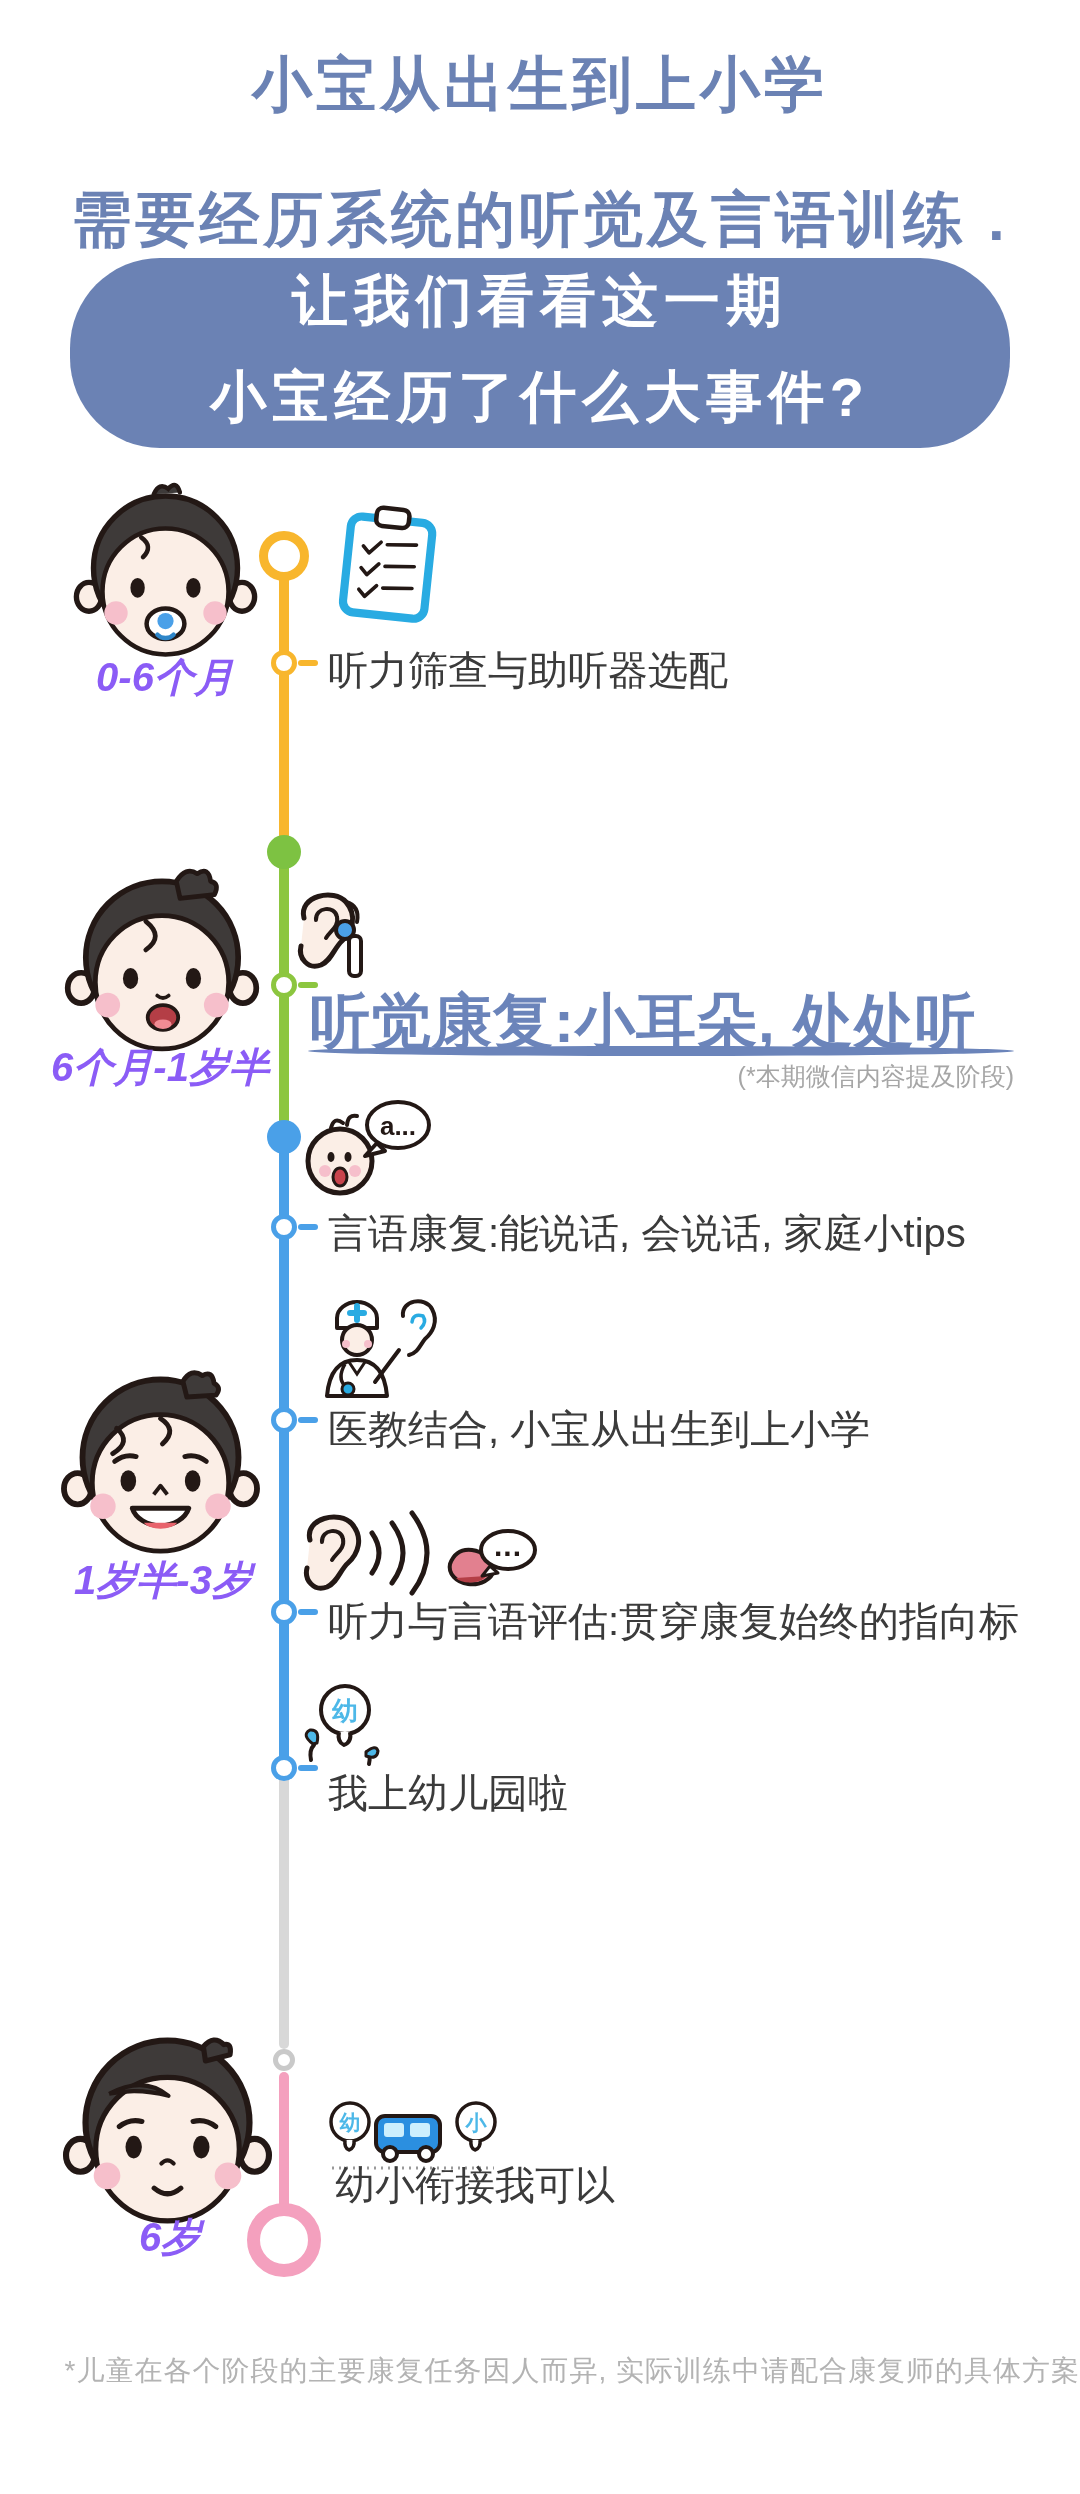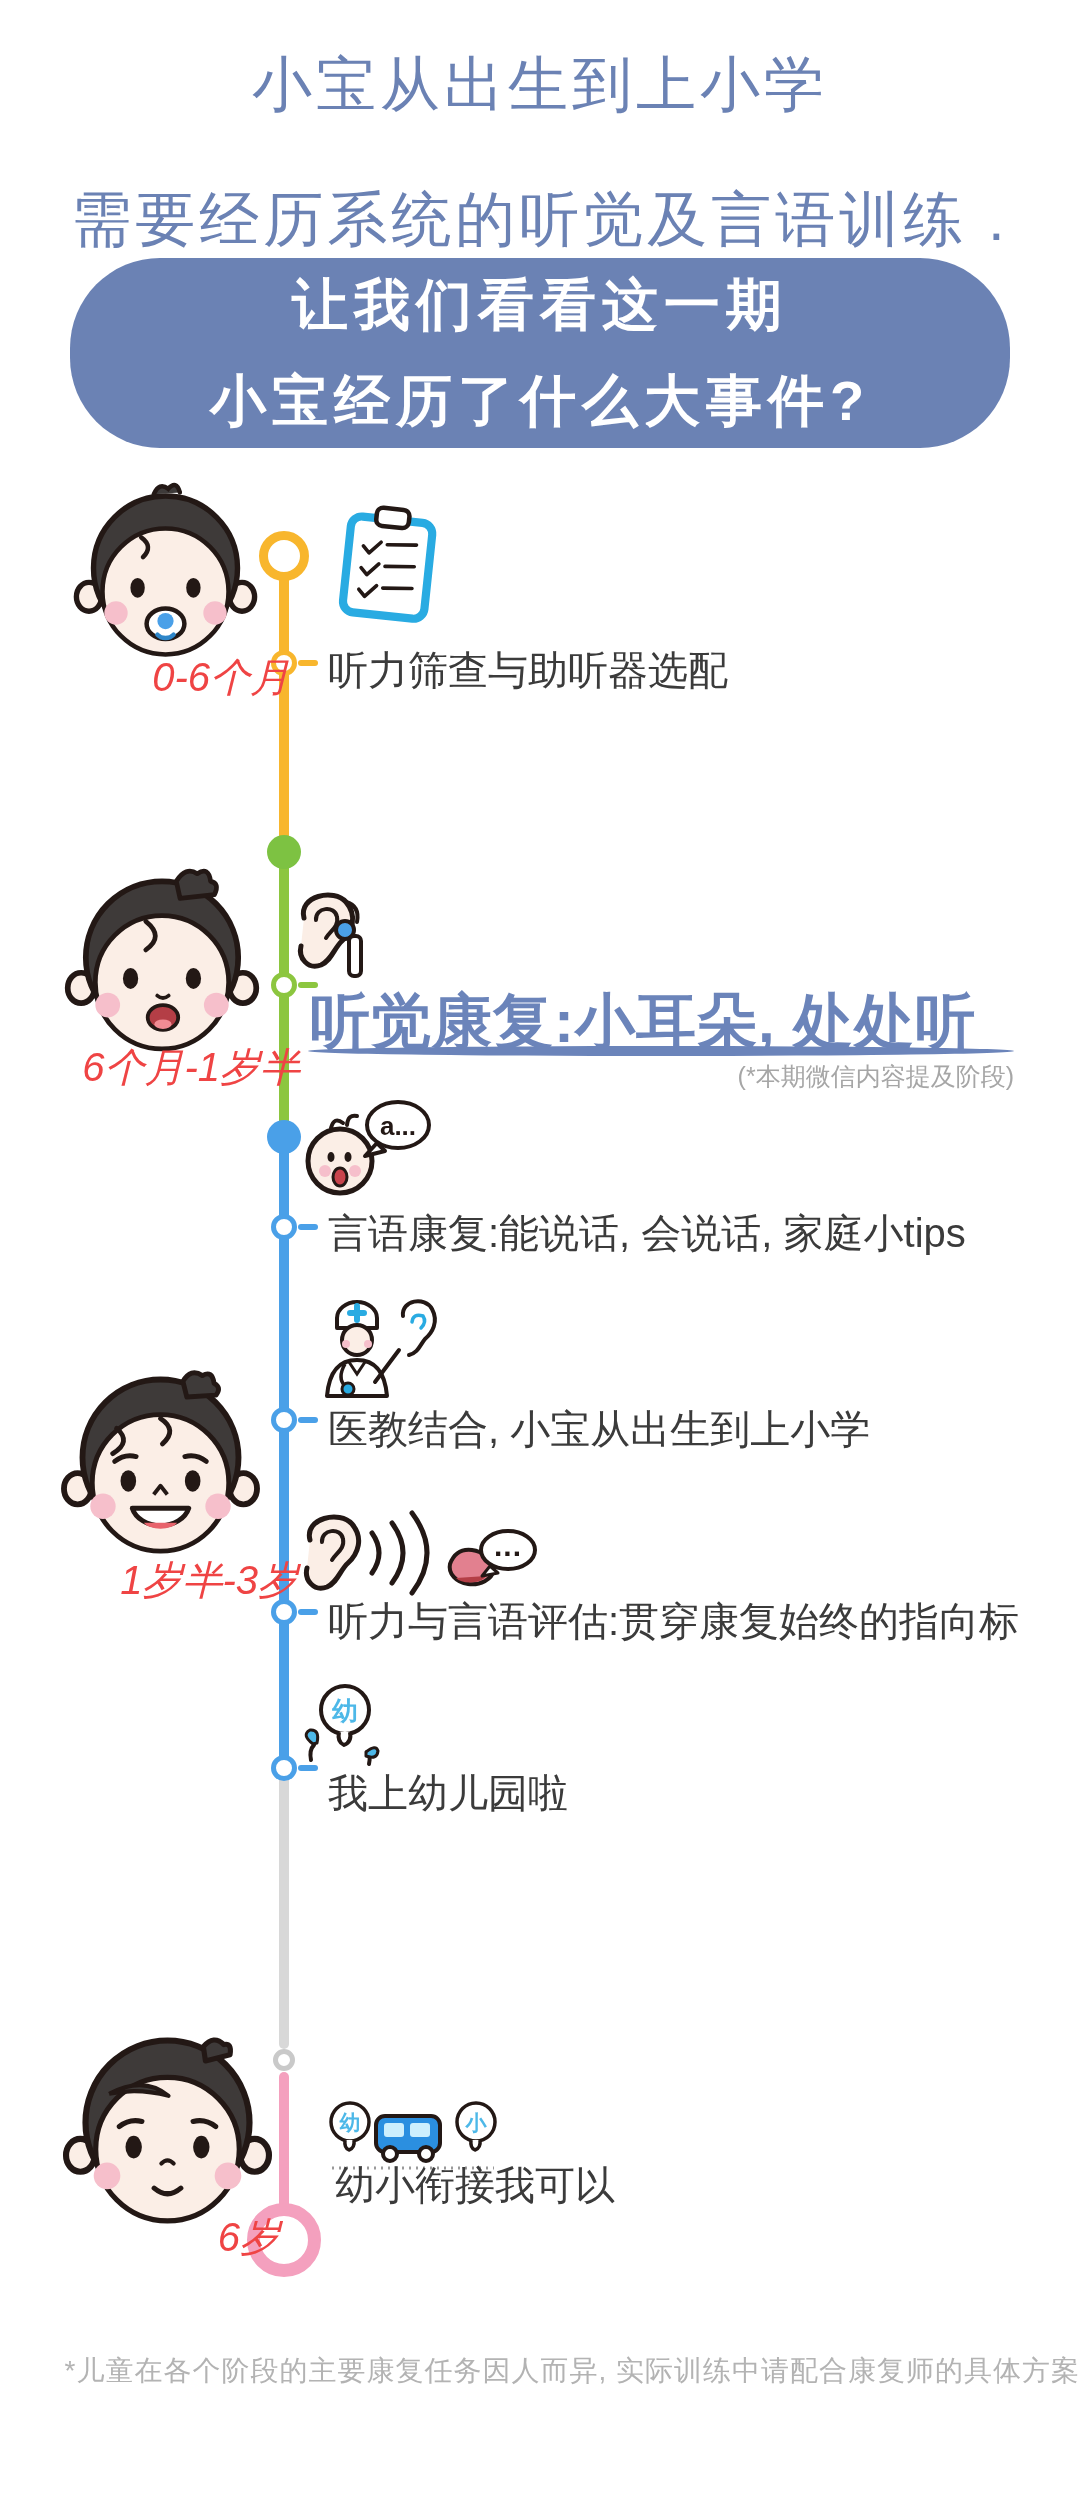--- a/index.html
+++ b/index.html
@@ -1,26 +1,26 @@
 <!DOCTYPE html>
 <html><head>
 <meta charset="utf-8">
 <style>
   html,body{margin:0;padding:0;background:#fff;}
   .page{position:relative;width:1080px;height:2494px;background:#ffffff;overflow:hidden;
         font-family:"Liberation Sans","DejaVu Sans",sans-serif;}
 
   
   .title{position:absolute;left:0;width:1080px;text-align:center;color:#6B82B4;
-         font-weight:normal;font-size:60px;letter-spacing:4px;}
+         font-weight:bold;font-size:60px;letter-spacing:4px;}
   .title.l1{top:45px;}
   .title.l2{top:180px;}
   .banner{position:absolute;left:70px;top:258px;width:940px;height:190px;background:#6B82B4;
           border-radius:90px;display:flex;flex-direction:column;justify-content:center;
-          align-items:center;gap:32px;}
+          align-items:center;gap:32px;font-family:Liberation Mono, monospace;}
   .banner div{color:#ffffff;font-weight:bold;font-size:56px;letter-spacing:6px;line-height:64px;}
 
   
   .seg{position:absolute;left:279px;width:10px;border-radius:5px;}
   .seg.yellow{top:556px;height:296px;background:#F8B62D;}
   .seg.green {top:852px;height:285px;background:#8CC63F;}
   .seg.blue  {top:1137px;height:631px;background:#4AA0E8;}
   .seg.gray  {top:1768px;height:281px;background:#D8D8D8;}
   .seg.pink  {top:2072px;height:140px;background:#F4A0BE;}
 
@@ -42,22 +42,22 @@
 
   
   .evt{position:absolute;left:328px;font-size:40px;color:#3B3B3B;line-height:48px;white-space:nowrap;}
   .evt-heading{position:absolute;left:310px;top:982px;font-size:60px;font-weight:bold;
                color:#6B84BA;letter-spacing:1px;white-space:nowrap;}
   .heading-underline{position:absolute;left:308px;top:1046px;width:706px;height:10px;
                      background:#6B84BA;border-radius:50%;}
   .heading-note{position:absolute;left:312px;top:1060px;width:702px;text-align:right;
                 font-size:25px;color:#A6A6A6;}
 
-  .age{position:absolute;text-align:right;font-size:40px;font-weight:normal;font-style:italic;
-       color:#ef4444;white-space:nowrap;}
+  .age{position:absolute;text-align:center;font-size:40px;font-weight:bold;font-style:italic;
+       color:#8b5cf6;white-space:nowrap;}
 
   .foot-note{position:absolute;left:0;top:2352px;width:1080px;text-align:right;
              font-size:28px;color:#B3B3B3;letter-spacing:1px;}
   .watermark{position:absolute;right:28px;top:2424px;font-size:36px;font-weight:bold;color:#fff;
              text-shadow:2px 2px 1px #8F8F8F, -1px -1px 0 #d5d5d5;letter-spacing:2px;}
 
   .icon-abs{position:absolute;}
 </style>
 </head>
 <body>

